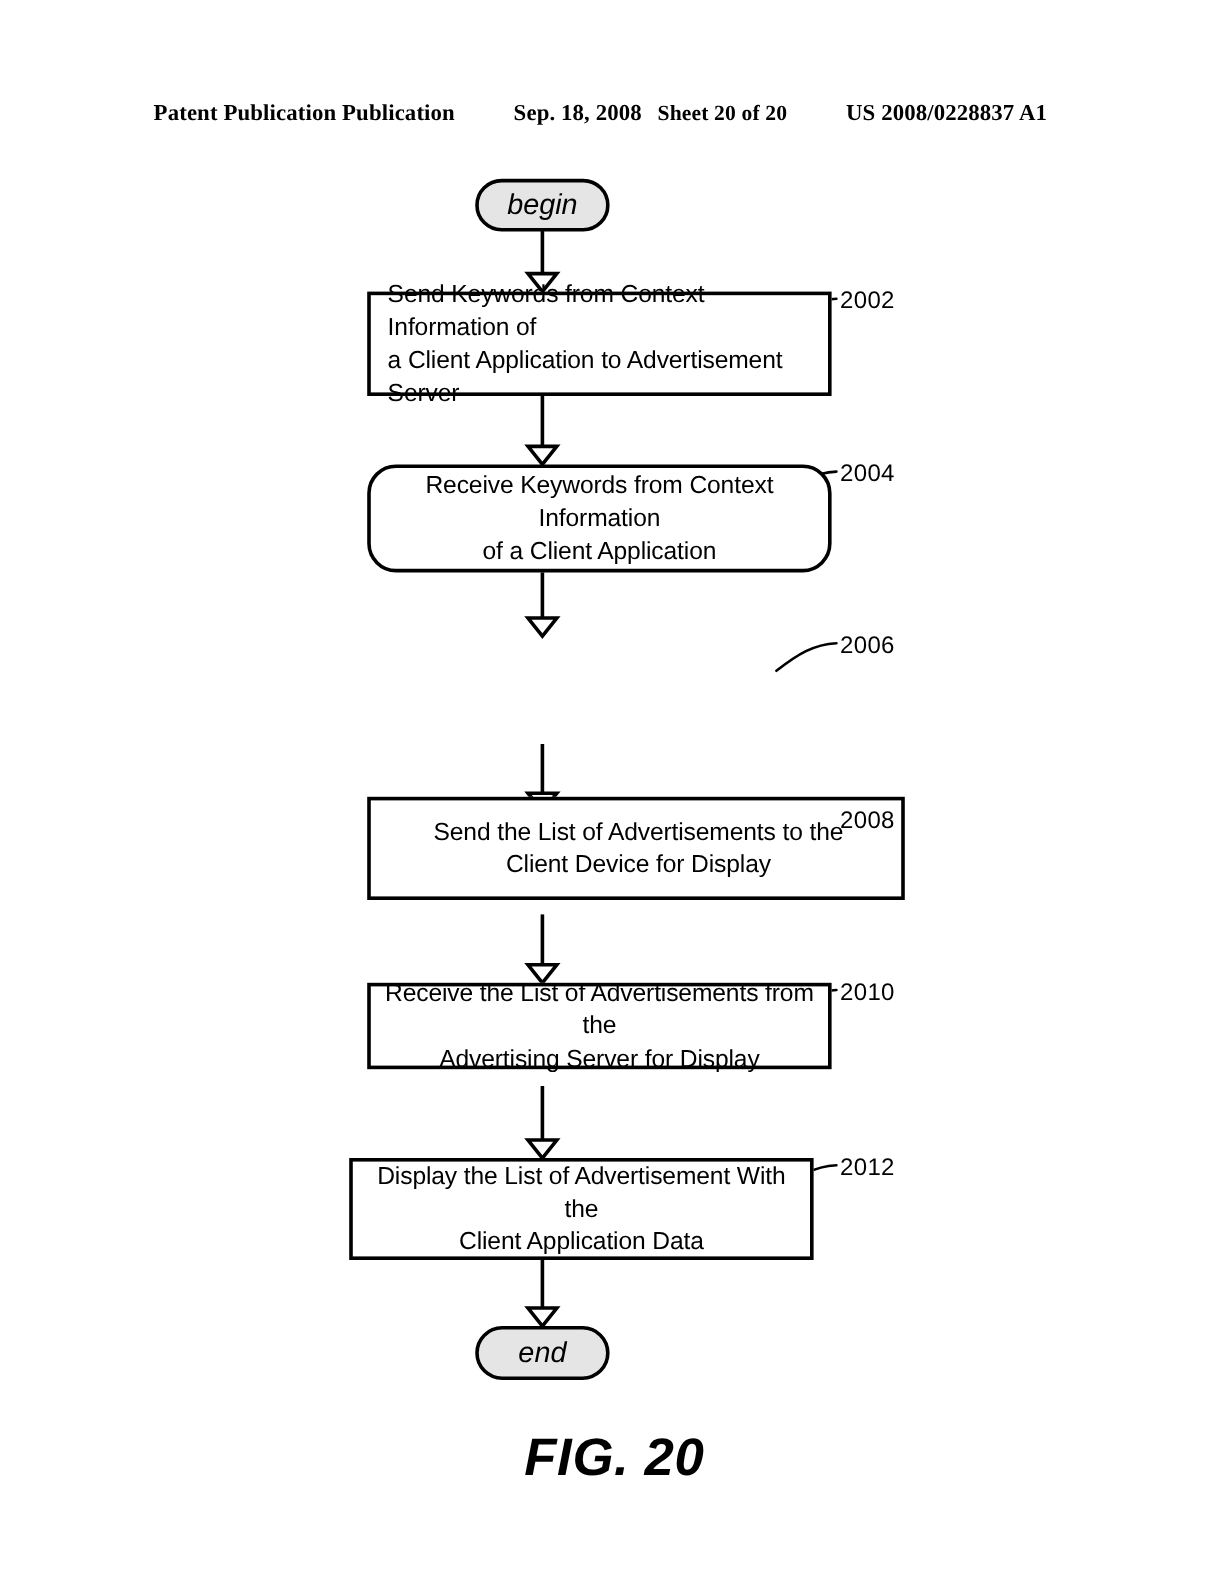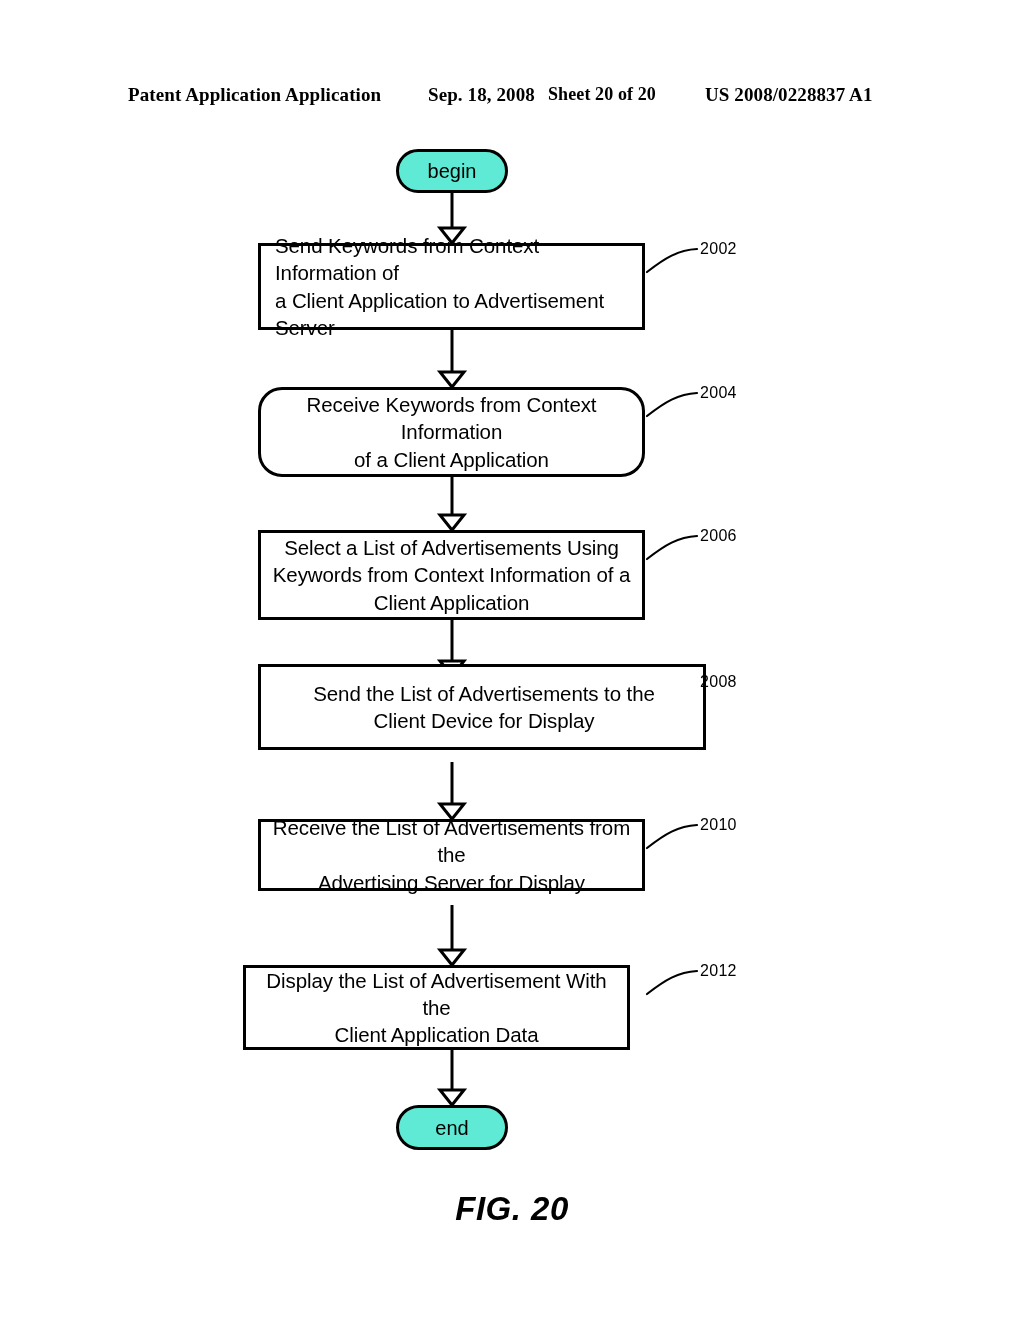--- a/index.html
+++ b/index.html
@@ -70,83 +70,85 @@
     height: 1320px;
     pointer-events: none;
   }
 
   
   .terminator {
     position: absolute;
     box-sizing: border-box;
     border: 3px solid #000;
     border-radius: 24px;
-    background: #5eead4;
+    background: #e5e5e5;
     display: flex;
     align-items: center;
     justify-content: center;
-    font-size: 20px;
+    font-size: 24px;
     line-height: 1;
+    font-style: italic;
   }
   .terminator span { display: block; }
 
   
   .process-box {
     position: absolute;
     box-sizing: border-box;
     border: 3px solid #000;
     background: #fff;
     display: flex;
     align-items: center;
     justify-content: center;
     padding: 0 8px;
+    margin-left: 48px;
   }
   .process-box .box-text {
     display: block;
     width: 100%;
     font-size: 20.5px;
     line-height: 1.32;
     text-align: center;
     white-space: pre-line;
     letter-spacing: -0.1px;
   }
   .process-box.align-left .box-text {
     text-align: left;
     padding-left: 6px;
   }
 
   
   .ref-label {
     position: absolute;
-    font-size: 16px;
+    font-size: 20px;
     line-height: 1;
     letter-spacing: 0.3px;
     white-space: nowrap;
     text-align: right;
   }
 
   
   .fig-caption {
     position: absolute;
     left: 0;
     top: 1190px;
     width: 1024px;
     text-align: center;
     font-family: "Liberation Sans", sans-serif;
     font-weight: bold;
     font-style: italic;
-    font-size: 33px;
+    font-size: 44px;
     letter-spacing: 0.5px;
   }
 </style>
 </head>
 <body>
 
 <div class="page-header">
-  <span class="hdr-pub">Patent Application Application</span>
+  <span class="hdr-pub">Patent Publication Publication</span>
   <span class="hdr-date">Sep. 18, 2008</span>
   <span class="hdr-sheet">Sheet 20 of 20</span>
   <span class="hdr-patno">US 2008/0228837 A1</span>
 </div>
 
 <div class="flowchart">
 
   <svg class="fc-svg" viewBox="0 0 1024 1320">
     <g stroke="#000" stroke-width="3" fill="none">
 
@@ -194,25 +196,20 @@
 a Client Application to Advertisement Server</span>
   </div>
   <div class="ref-label" style="left:700px; top:241px;">2002</div>
 
   <div class="process-box" style="left:258px; top:387px; width:387px; height:90px;border-radius:24px;">
     <span class="box-text">Receive Keywords from Context Information
 of a Client Application</span>
   </div>
   <div class="ref-label" style="left:700px; top:385px;">2004</div>
 
-  <div class="process-box" style="left:258px; top:530px; width:387px; height:90px;">
-    <span class="box-text">Select a List of Advertisements Using
-Keywords from Context Information of a
-Client Application</span>
-  </div>
   <div class="ref-label" style="left:700px; top:528px;">2006</div>
 
   <div class="process-box" style="left:258px; top:664px; width:448px; height:86px;padding-left:12px;">
     <span class="box-text">Send the List of Advertisements to the
 Client Device for Display</span>
   </div>
   <div class="ref-label" style="left:700px; top:674px;">2008</div>
 
   <div class="process-box" style="left:258px; top:819px; width:387px; height:72px;">
     <span class="box-text">Receive the List of Advertisements from the

